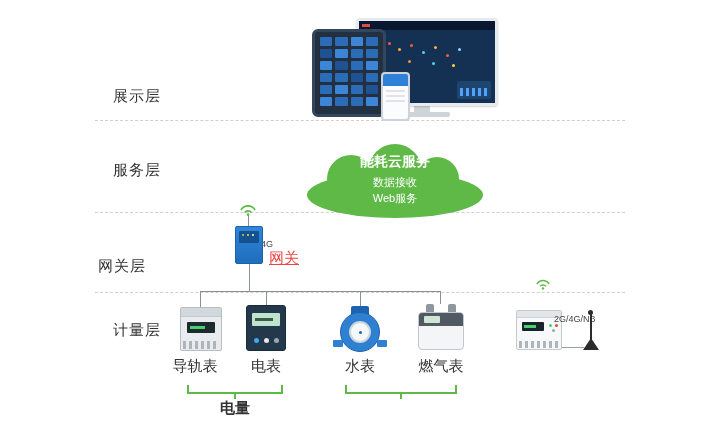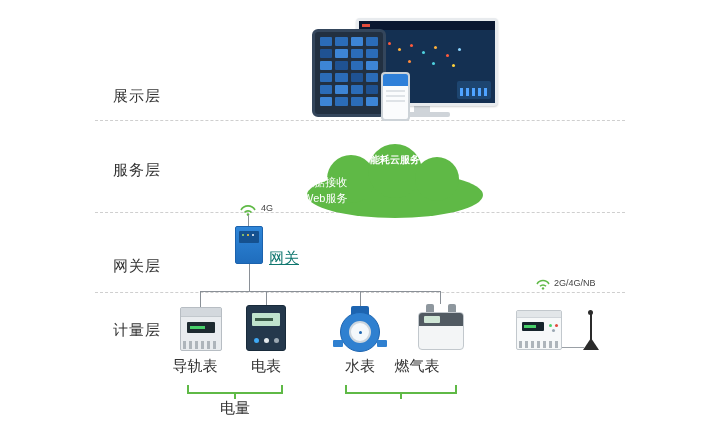--- a/index.html
+++ b/index.html
@@ -39,32 +39,32 @@
   .tablet i:nth-child(5n){background:#1f5292;}
 
   .phone{position:absolute;left:381px;top:72px;width:25px;height:45px;background:#fbfcfd;
     border:2px solid #cdd3d8;border-radius:4px;z-index:4;}
   .phone-head{height:12px;background:#2f80d9;border-radius:2px 2px 0 0;}
   .phone-lines{margin:4px 3px;height:2px;background:#dfe3e7;box-shadow:0 5px 0 #dfe3e7,0 10px 0 #dfe3e7;}
 
   
   .cloud-svg{position:absolute;left:303px;top:143px;z-index:1;}
   .cloud-title{position:absolute;left:303px;top:153px;width:184px;text-align:center;color:#fff;
-    font-weight:bold;font-size:10px;z-index:2;}
-  .cloud-cols{position:absolute;left:303px;top:174px;width:184px;display:flex;justify-content:space-between;
+    font-weight:bold;font-size:14px;z-index:2;}
+  .cloud-cols{position:absolute;left:303px;top:174px;width:184px;display:flex;justify-content:center;
     gap:15px;z-index:2;color:#fff;font-size:11px;text-align:center;line-height:16px;}
 
   
   .gw-box{position:absolute;left:235px;top:226px;width:28px;height:38px;border-radius:2px;
     background:linear-gradient(180deg,#2f86d8,#1f6dbd);border:1px solid #1b62ad;box-sizing:border-box;}
   .gw-panel{margin:4px 3px 0;height:12px;background:#15518f;border-radius:1px;position:relative;}
   .gw-panel::after{content:"";position:absolute;left:3px;top:3px;width:2px;height:2px;border-radius:50%;
     background:#9fe06a;box-shadow:5px 0 0 #ffd23c,10px 0 0 #fff;}
-  .gw-label{position:absolute;left:269px;top:249px;font-size:15px;color:#0f766e;font-weight:500;text-decoration:underline;}
-  .sig-text{position:absolute;font-size:9px;color:#444;}
+  .gw-label{position:absolute;left:269px;top:249px;font-size:15px;color:#ef4444;font-weight:500;text-decoration:underline;}
+  .sig-text{position:absolute;font-size:9px;color:#444;margin-top:36px;}
 
   
   .line{position:absolute;background:#8a9097;}
 
   
   .din{position:absolute;background:#e9ecef;border:1px solid #b7bdc3;border-radius:2px;box-sizing:border-box;}
   .din-top{height:8px;background:#d3d8dd;border-bottom:1px solid #c2c8cd;}
   .din-display{margin:5px auto 0;width:28px;height:11px;background:#1d2a30;border-radius:1px;position:relative;}
   .din-display::after{content:"";position:absolute;left:3px;top:4px;width:15px;height:3px;background:#49d06a;}
   .din-term{position:absolute;bottom:1px;left:2px;right:2px;height:8px;
@@ -101,31 +101,31 @@
 
   
   .mast{position:absolute;left:590px;top:314px;width:2px;height:30px;background:#2b2b2b;}
   .mast-tip{position:absolute;left:588px;top:310px;width:5px;height:5px;border-radius:50%;background:#2b2b2b;}
   .mast-base{position:absolute;left:583px;top:338px;width:0;height:0;
     border-left:8px solid transparent;border-right:8px solid transparent;border-bottom:12px solid #2b2b2b;}
   .ant-wire{position:absolute;left:562px;top:347px;width:22px;height:1px;background:#9aa0a6;}
 
   
   .dev-label{position:absolute;top:357px;font-size:15px;font-weight:500;color:#333;text-align:center;}
-  .group-label{position:absolute;top:399px;font-size:15px;font-weight:400;color:#333;text-align:center;}
+  .group-label{position:absolute;top:399px;font-size:15px;font-weight:700;color:#333;text-align:center;}
   .bracket{position:absolute;top:383px;}
 </style>
 </head>
 <body>
 
 <div class="canvas">
 
   <div class="layer-label" style="left:113px;top:87px">展示层</div>
   <div class="layer-label" style="left:113px;top:161px">服务层</div>
-  <div class="layer-label" style="left:113px;top:257px">网关层</div>
+  <div class="layer-label" style="left:98px;top:257px">网关层</div>
   <div class="layer-label" style="left:113px;top:321px">计量层</div>
 
   <div class="sep" style="top:120px"></div>
   <div class="sep" style="top:212px"></div>
   <div class="sep" style="top:292px"></div>
 
   <div class="screen">
     <div class="scr-top"></div>
     <div class="scr-side"></div>
     <div class="scr-main">
@@ -244,21 +244,21 @@
   </svg>
   <div class="sig-text" style="left:554px;top:278px">2G/4G/NB</div>
   <div class="ant-wire"></div>
   <div class="mast"></div>
   <div class="mast-tip"></div>
   <div class="mast-base"></div>
 
   <div class="dev-label" style="left:165px;width:60px">导轨表</div>
   <div class="dev-label" style="left:241px;width:50px">电表</div>
   <div class="dev-label" style="left:335px;width:50px">水表</div>
-  <div class="dev-label" style="left:384px;width:66px">燃气表</div>
+  <div class="dev-label" style="left:408px;width:66px">燃气表</div>
 
   <svg class="bracket" style="left:187px" width="96" height="17" viewBox="0 0 96 17">
     <polyline points="1,2 1,10 95,10 95,2" fill="none" stroke="#5FB946" stroke-width="2"></polyline>
     <line x1="48" y1="10" x2="48" y2="16" stroke="#5FB946" stroke-width="2"></line>
   </svg>
   <div class="group-label" style="left:187px;width:96px">电量</div>
 
   <svg class="bracket" style="left:345px" width="112" height="17" viewBox="0 0 112 17">
     <polyline points="1,2 1,10 111,10 111,2" fill="none" stroke="#5FB946" stroke-width="2"></polyline>
     <line x1="56" y1="10" x2="56" y2="16" stroke="#5FB946" stroke-width="2"></line>

